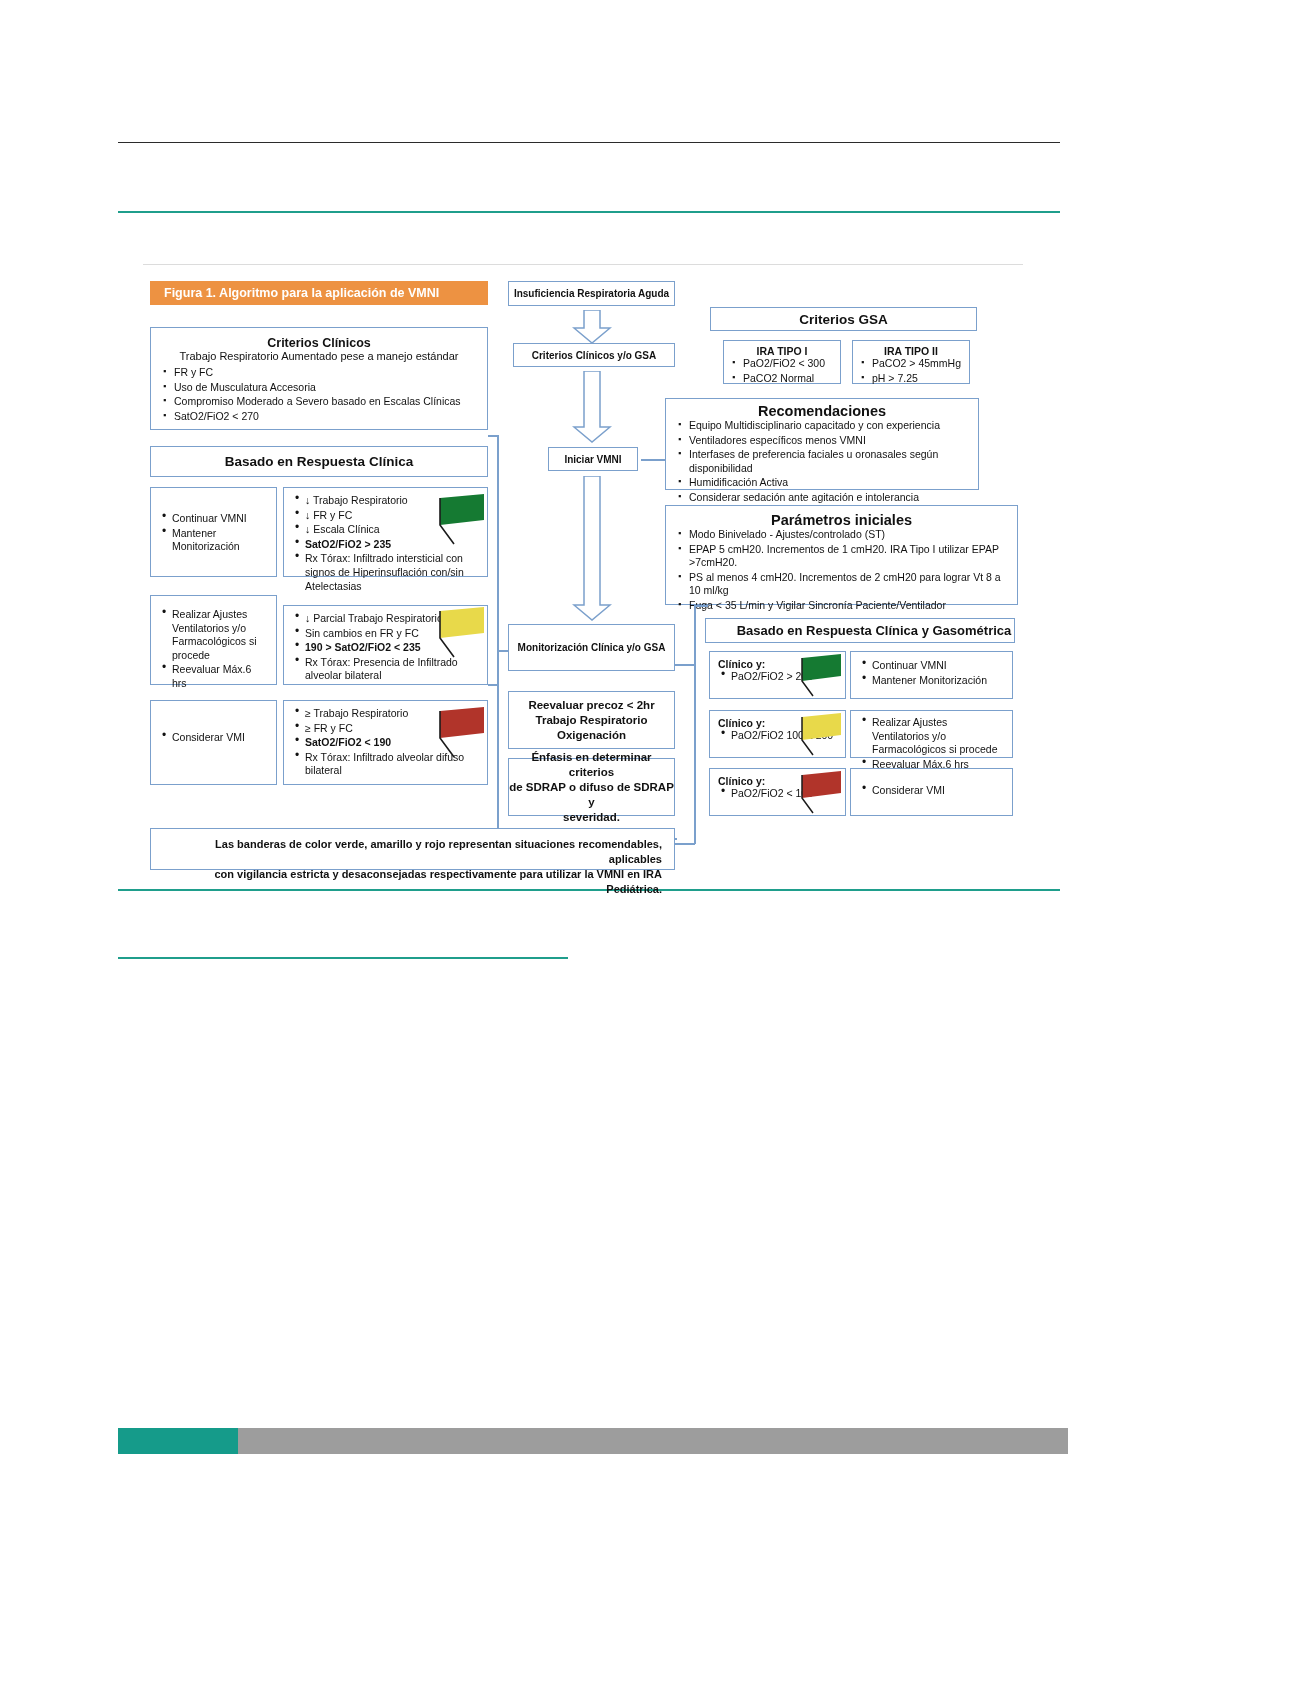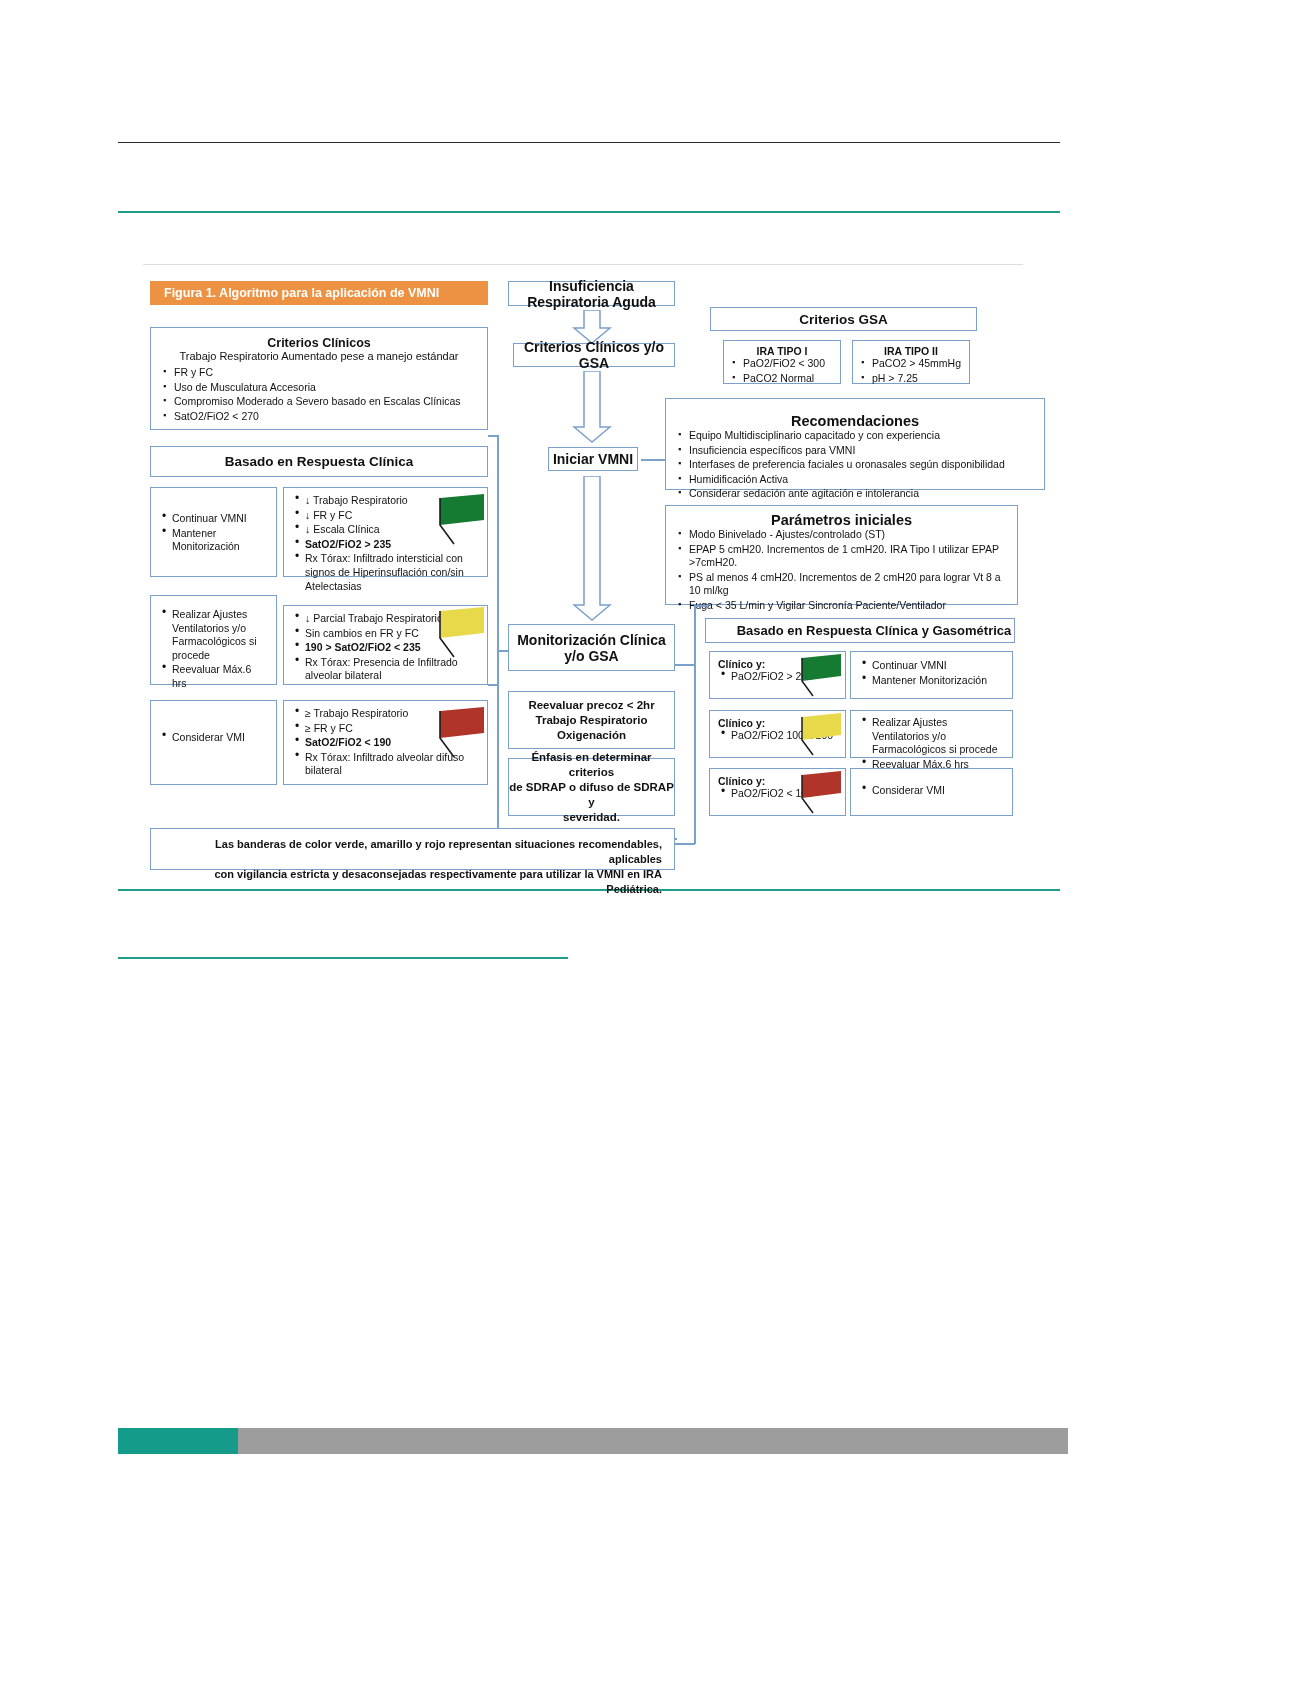--- a/index.html
+++ b/index.html
@@ -58,21 +58,21 @@
 
   .flag{position:absolute;}
   .note{
     position:absolute;box-sizing:border-box;border:1.5px solid #7ba0cc;background:#fff;
     font-size:11px;font-weight:bold;line-height:15px;color:#111;
     padding:8px 12px;text-align:right;
   }
   .cbox{
     position:absolute;box-sizing:border-box;border:1.5px solid #7ba0cc;background:#fff;
     display:flex;align-items:center;justify-content:center;
-    font-weight:bold;font-size:14px;color:#111;text-align:center;
+    font-weight:bold;font-size:10px;color:#111;text-align:center;
   }
 </style>
 </head>
 <body>
 
 <div class="page">
 
   <div class="rule rule-top"></div>
   <div class="rule rule-teal1"></div>
   <div class="rule rule-light"></div>
@@ -158,25 +158,25 @@
         <li>PaCO2 &gt; 45mmHg</li>
         <li>pH &gt; 7.25</li>
       </ul>
   </div>
 
   <div class="ln lnh" style="left:641px;top:459px;width:28px;"></div>
   <div class="ln lnv" style="left:668px;top:429px;height:60px;"></div>
   <div class="ln lnh" style="left:668px;top:429px;width:16px;"></div>
   <div class="ln lnh" style="left:668px;top:488px;width:16px;"></div>
 
-  <div class="box" style="left:665px;top:398px;width:380px;height:92px;padding:14px 10px;">
+  <div class="box" style="left:665px;top:398px;width:314px;height:92px;padding:4px 10px;">
     <div class="ttl-lg">Recomendaciones</div>
     <ul class="bl" id="rec-list">
         <li>Equipo Multidisciplinario capacitado y con experiencia</li>
-        <li>Insuficiencia específicos para VMNI</li>
+        <li>Ventiladores específicos menos VMNI</li>
         <li>Interfases  de preferencia faciales u   oronasales  según disponibilidad</li>
         <li>Humidificación Activa</li>
         <li>Considerar sedación ante agitación e intolerancia</li>
       </ul>
   </div>
 
   <div class="box" style="left:665px;top:505px;width:353px;height:100px;padding:6px 10px;">
     <div class="ttl-lg">Parámetros iniciales</div>
     <ul class="bl" id="par-list">
         <li>Modo Binivelado - Ajustes/controlado (ST)</li>

